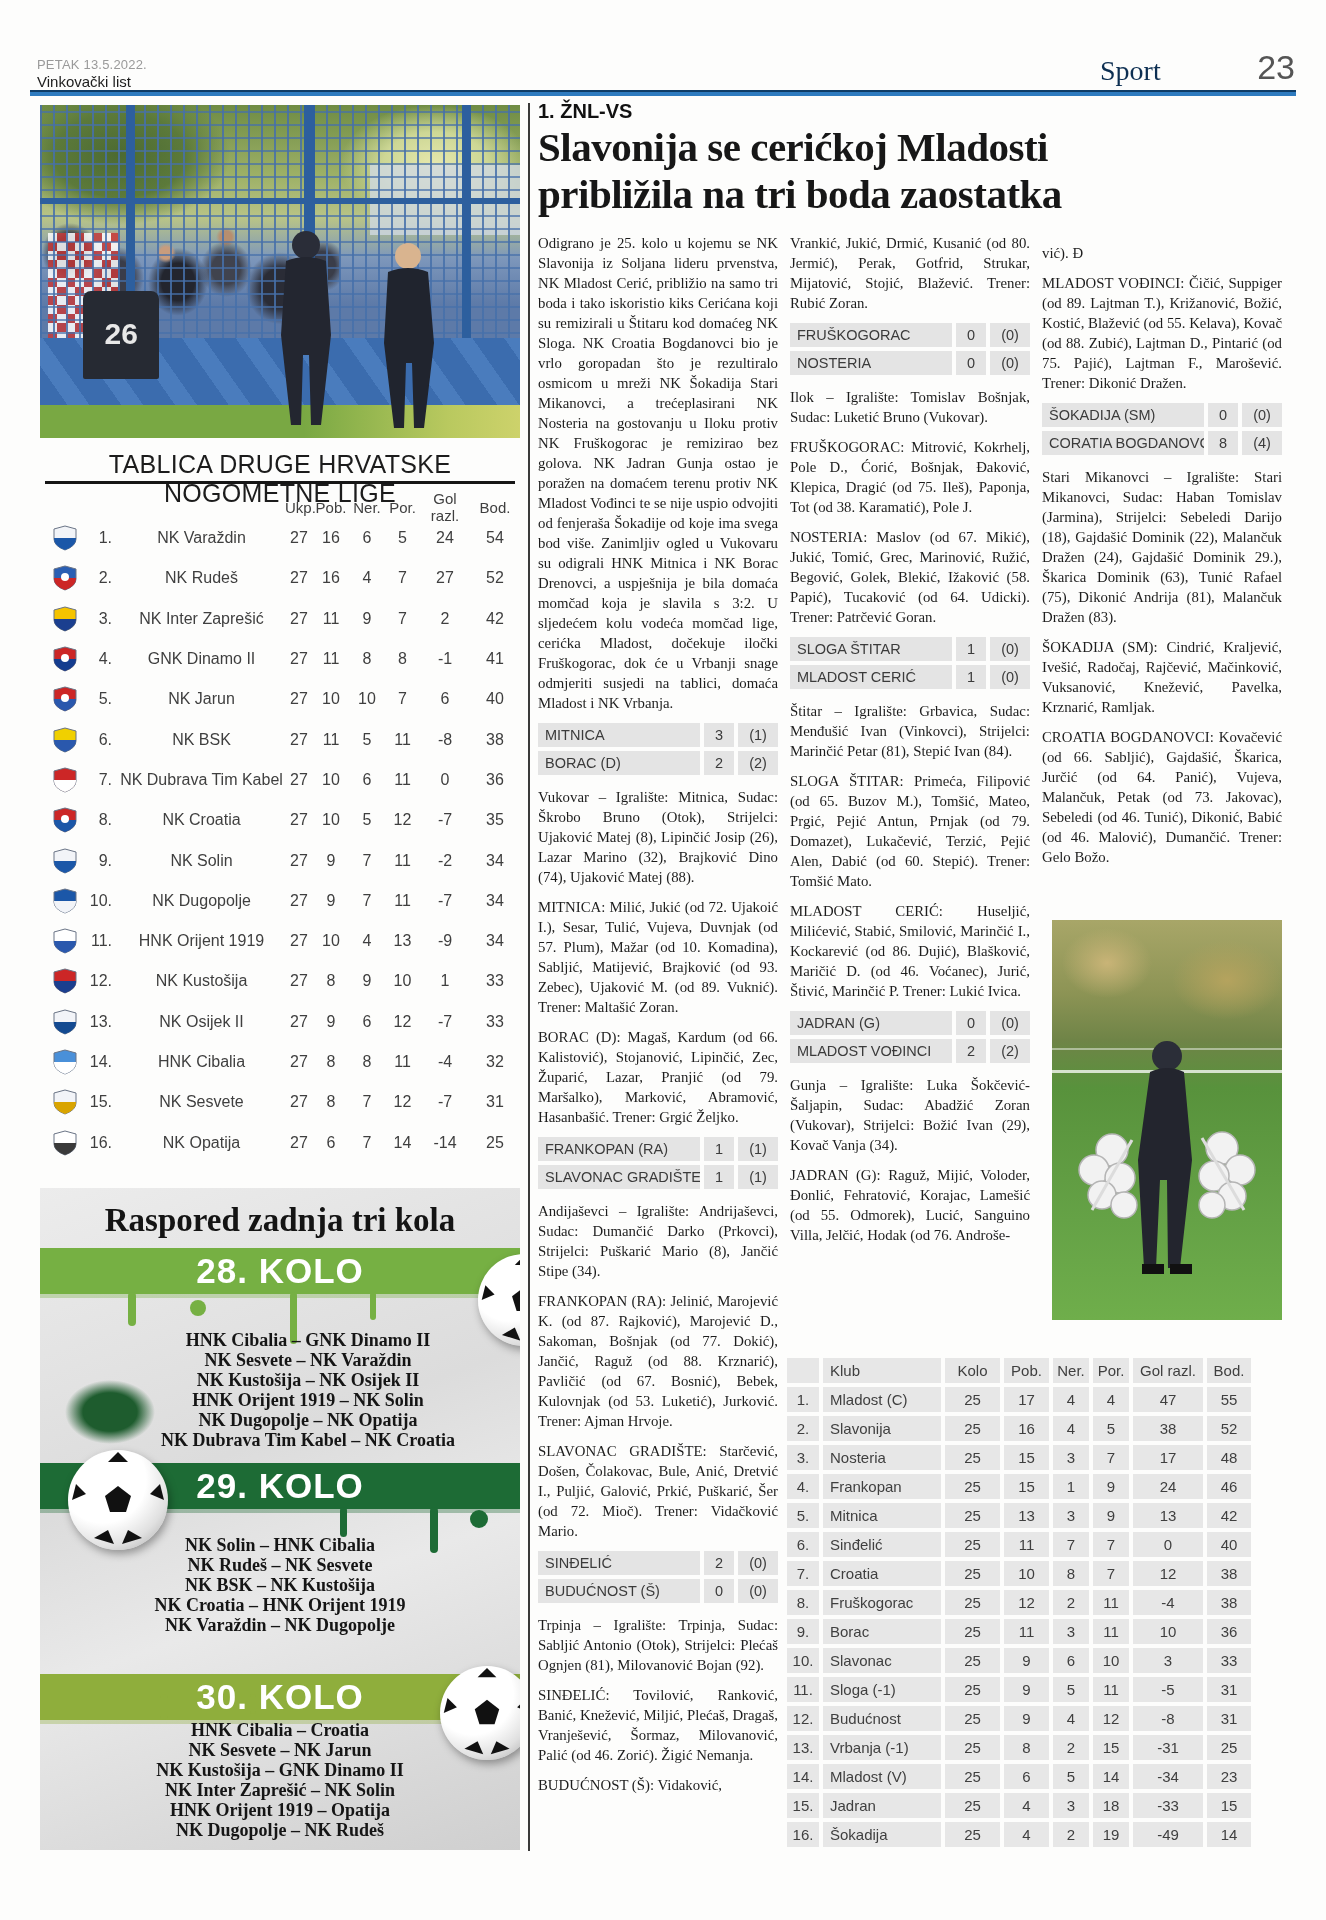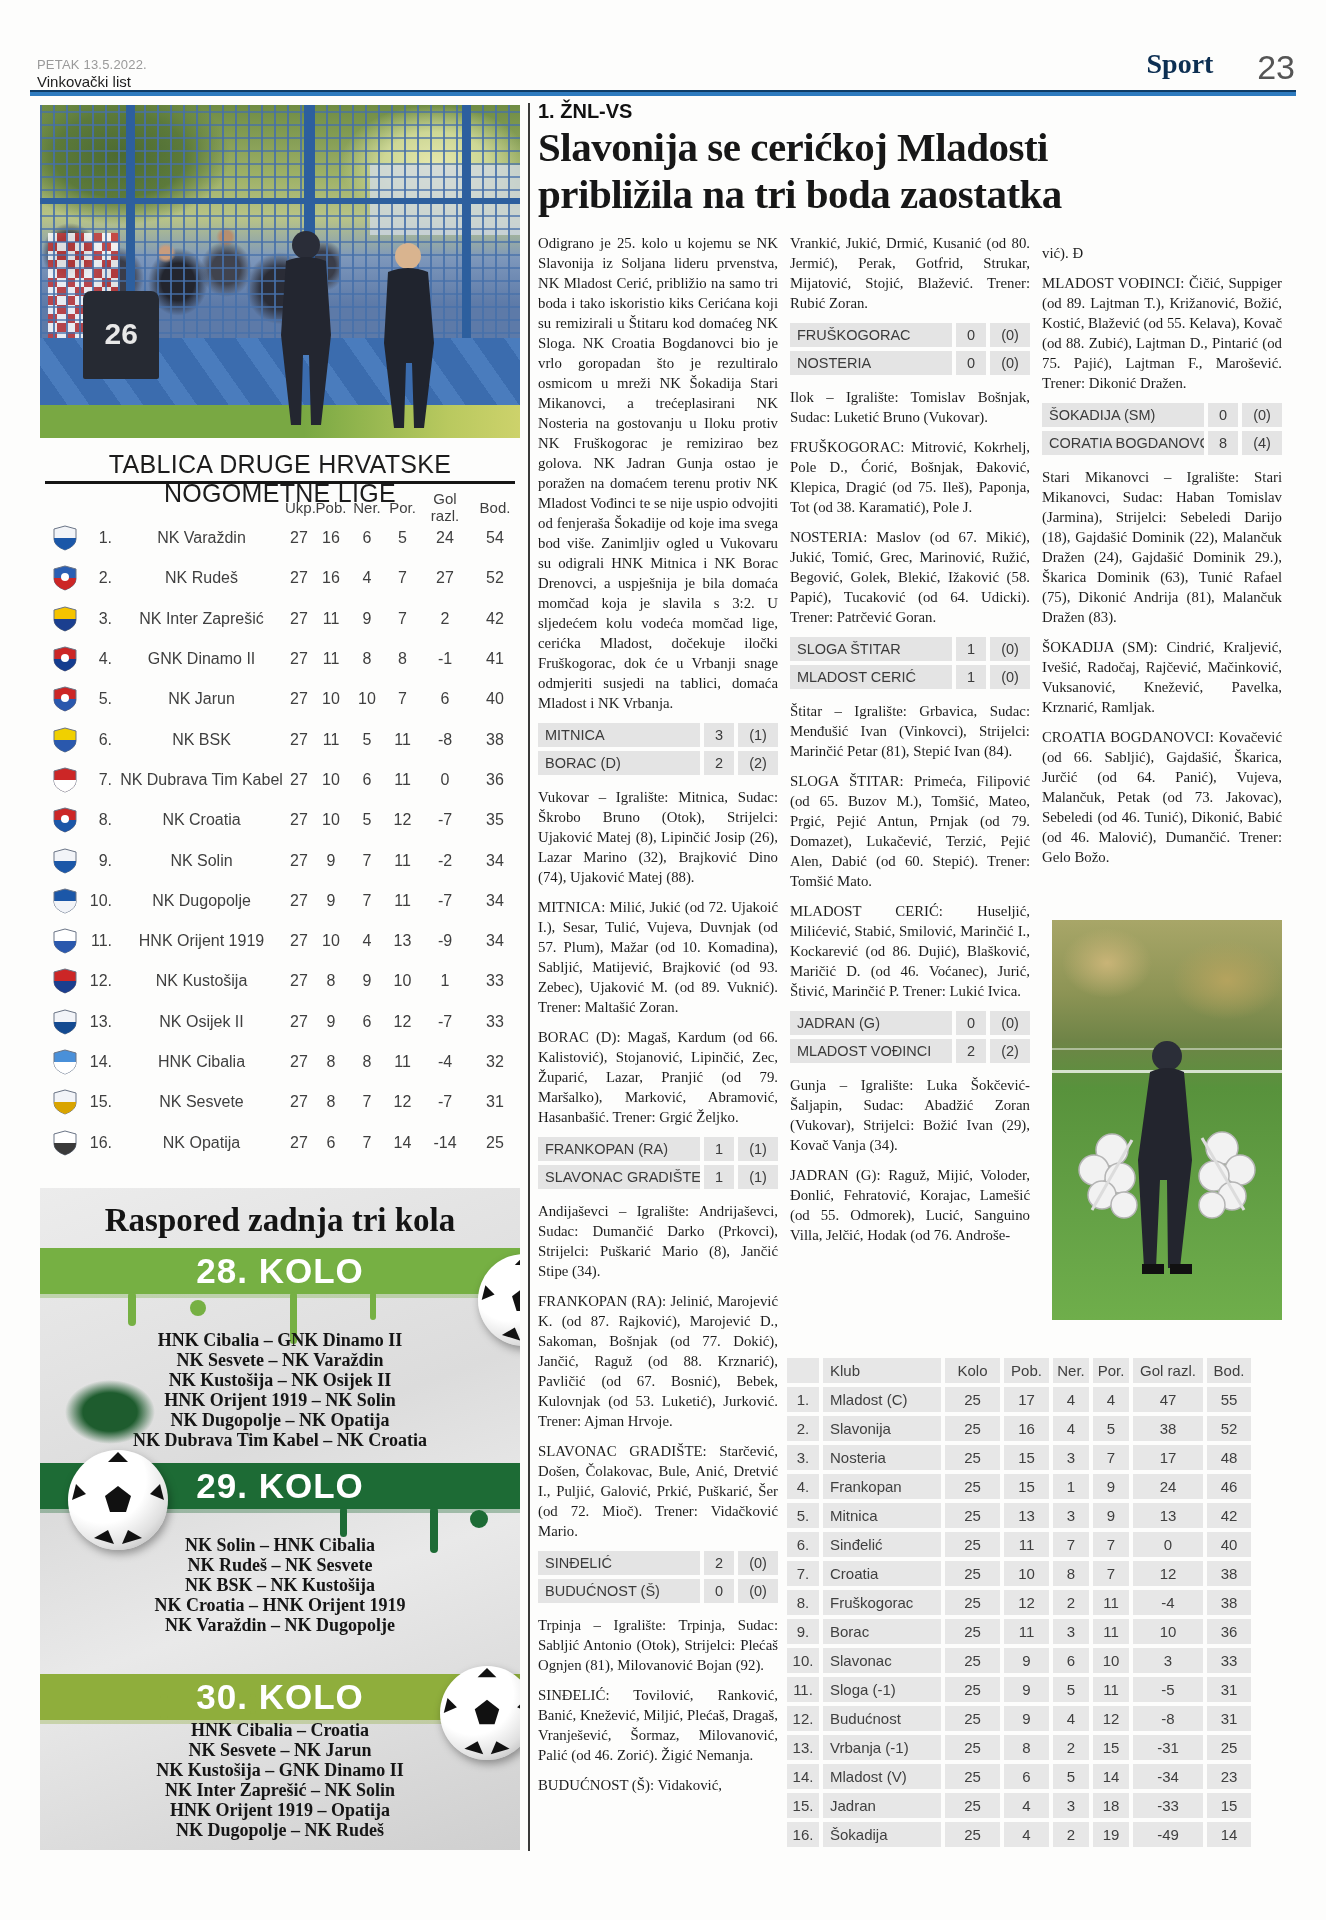--- a/index.html
+++ b/index.html
@@ -3,22 +3,22 @@
 <meta charset="utf-8">
 <style>
   html,body{margin:0;padding:0;}
   body{width:1326px;height:1920px;position:relative;background:#fdfdfc;overflow:hidden;
        font-family:"Liberation Sans",sans-serif;}
   .abs{position:absolute;}
 
   
   .ph-date{left:37px;top:57px;font-size:13px;color:#9a9a9a;letter-spacing:.2px;}
   .ph-pub{left:37px;top:73px;font-size:15px;color:#1d1d1d;}
-  .ph-section{left:1100px;top:48px;width:160px;text-align:center;font-family:"Liberation Serif",serif;
-              font-size:28px;color:#0d2f52;font-weight:700;}
+  .ph-section{left:1100px;top:55px;width:160px;font-family:"Liberation Serif",serif;
+              font-size:28px;color:#0d2f52;font-weight:400;}
   .ph-num{left:1235px;top:48px;width:60px;text-align:right;font-size:34px;color:#555;font-weight:400;}
   .ph-rule{left:30px;top:90px;width:1266px;height:6px;
            background:linear-gradient(#0e3c66 0 2px,#2e7bbf 2px 100%);}
 
   
   .photo-fans{left:40px;top:105px;width:480px;height:333px;overflow:hidden;
       background:linear-gradient(180deg,#6f8c44 0%,#9fb268 22%,#b9c487 34%,#7d97bb 46%,#5d7aa8 60%);}
   .pf-sun{left:300px;top:0;width:190px;height:120px;border-radius:50%;
       background:radial-gradient(closest-side,#e6e8ad,#cdd795 55%,rgba(205,215,149,0));}
   .pf-dark{left:-30px;top:-20px;width:220px;height:140px;border-radius:50%;
@@ -75,21 +75,21 @@
   .sched-title{left:0;top:14px;width:100%;text-align:center;font-family:"Liberation Serif",serif;
       font-size:33px;font-weight:bold;color:#141414;}
   .banner{left:0;width:100%;height:46px;text-align:center;color:#fff;font-size:35px;font-weight:800;
       letter-spacing:1px;line-height:46px;font-family:"Liberation Sans",sans-serif;}
   .banner.b28{top:60px;background:#76b043;box-shadow:0 4px 0 rgba(118,176,67,.35);}
   .banner.b29{top:275px;background:#1d6b35;box-shadow:0 4px 0 rgba(29,107,53,.35);}
   .banner.b30{top:462px;background:#8fae3c;box-shadow:0 4px 0 rgba(143,174,60,.35);margin-top:24px;}
   .drip{position:absolute;border-radius:50%;}
   .fixlist{left:0;width:100%;text-align:center;font-family:"Liberation Serif",serif;
       font-weight:bold;font-size:18px;color:#151515;line-height:20px;}
-  .f28{top:142px;}
+  .f28{top:142px;padding-left:28px;}
   .f29{top:347px;}
   .f30{top:532px;}
   .ball{position:absolute;border-radius:50%;
       background:radial-gradient(circle at 35% 30%,#ffffff 0 45%,#e0e0e0 70%,#9d9d9d);box-shadow:2px 4px 8px rgba(0,0,0,.35);}
   .ball svg{width:100%;height:100%;}
 
   
   .divider{left:528px;top:103px;width:2px;height:1748px;background:#3a3a3a;}
   .kicker{left:538px;top:100px;font-size:20px;font-weight:bold;color:#111;}
   .headline{left:538px;top:124px;width:758px;font-family:"Liberation Serif",serif;

